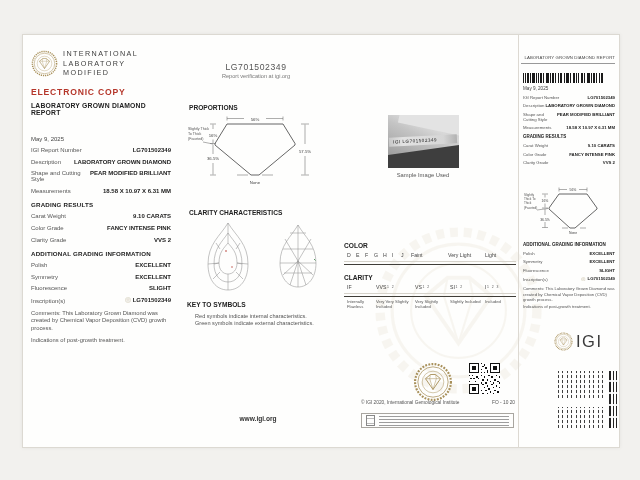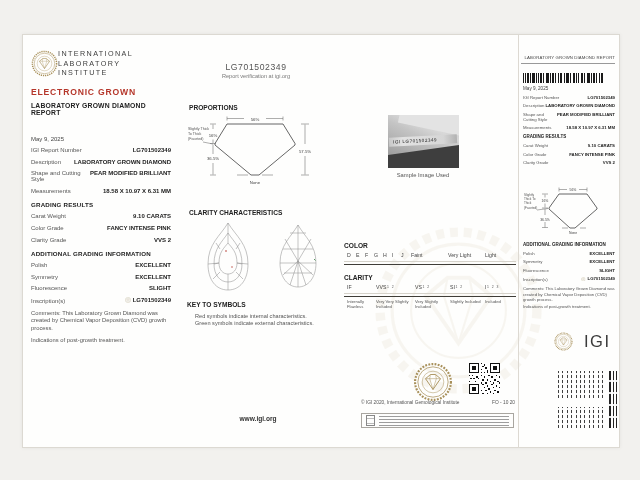--- a/index.html
+++ b/index.html
@@ -9,21 +9,21 @@
     font-family:"Liberation Sans", sans-serif;
     color:#333;
   }
   .card{
     position:absolute;left:22px;top:34px;width:596px;height:412px;
     background:#fefefd;border:1px solid #dcd9d2;
     box-shadow:0 0 4px rgba(0,0,0,.06);
   }
   
   .lp{position:absolute;left:8px;top:14px;width:140px;}
-  .brand-row{display:flex;align-items:center;}
+  .brand-row{display:flex;align-items:center;gap:5px;}
   .seal-gold{color:#a8905a;}
   .seal-dim{color:#9b8a60;}
   .inst-name div{font-size:7.2px;letter-spacing:1.4px;color:#3d3d3d;line-height:9.5px;}
   .ecopy{margin-top:9px;font-size:8.6px;font-weight:bold;letter-spacing:.8px;color:#b5362a;}
   .rpt-title{margin-top:5px;font-size:6.8px;font-weight:bold;color:#222;letter-spacing:.2px;}
   .rpt-date{margin-top:20px;font-size:6px;color:#444;}
   .row{display:flex;justify-content:space-between;align-items:baseline;margin-top:5.6px;}
   .lbl{font-size:6px;color:#555;}
   .val{font-size:6px;font-weight:bold;color:#1b1b1b;text-align:right;white-space:nowrap;}
   .sect-head{font-size:6.2px;font-weight:bold;color:#222;margin-top:7px;letter-spacing:.2px;}
@@ -89,21 +89,21 @@
   .stub-top{position:absolute;left:500px;top:38px;width:92px;}
   .barcode{display:block;}
   .stub-date{margin-top:3px;font-size:4.6px;color:#444;}
   .srow{display:flex;justify-content:space-between;align-items:baseline;margin-top:3.6px;}
   .srow .lbl{font-size:4.3px;}
   .srow .val{font-size:4.3px;}
   .s-head{font-size:4.5px;font-weight:bold;color:#222;margin-top:4px;}
   .sprop-svg{position:absolute;left:500px;top:149px;}
   .stub-bot{position:absolute;left:500px;top:207px;width:92px;}
   .scomments{margin:4px 0 0 0;font-size:4.2px;color:#555;line-height:1.3;}
-  .igi-logo{position:absolute;left:531px;top:297px;display:flex;align-items:center;gap:11px;}
+  .igi-logo{position:absolute;left:531px;top:297px;display:flex;align-items:center;gap:3px;}
   .igi-logo .txt{font-size:16.5px;color:#3b3b3b;letter-spacing:1.5px;}
   .vp{position:absolute;background:
     repeating-linear-gradient(0deg,transparent 0 3px,rgba(255,255,255,.95) 3px 5px),
     repeating-linear-gradient(90deg,#3f3f3f 0 1px,transparent 1px 4.4px);}
   .vp.a{left:535px;top:336px;width:46px;height:27px;}
   .vp.b{left:535px;top:372px;width:46px;height:21px;}
   .vp.dense{left:586px;top:336px;width:8px;height:57px;background:
     repeating-linear-gradient(0deg,transparent 0 10px,rgba(255,255,255,.9) 10px 12px),
     repeating-linear-gradient(90deg,#222 0 1.6px,transparent 1.6px 3.6px);}
 </style>
@@ -125,24 +125,24 @@
 <div class="card">
 
   <section class="lp">
     <div class="brand-row">
       <svg class="seal-gold" width="27" height="27">
           <use href="#seal"></use>
         </svg>
       <div class="inst-name">
         <div>INTERNATIONAL</div>
         <div>LABORATORY</div>
-        <div>INSTITUTE</div>
-      </div>
-    </div>
-    <div class="ecopy">ELECTRONIC GROWN</div>
+        <div>MODIFIED</div>
+      </div>
+    </div>
+    <div class="ecopy">ELECTRONIC COPY</div>
     <div class="rpt-title">LABORATORY GROWN DIAMOND REPORT</div>
     <div class="rpt-date">May 9, 2025</div>
 
     <div class="row">
       <span class="lbl">IGI Report Number</span>
       <span class="val">LG701502349</span>
     </div>
     <div class="row">
       <span class="lbl">Description</span>
       <span class="val">LABORATORY GROWN DIAMOND</span>

